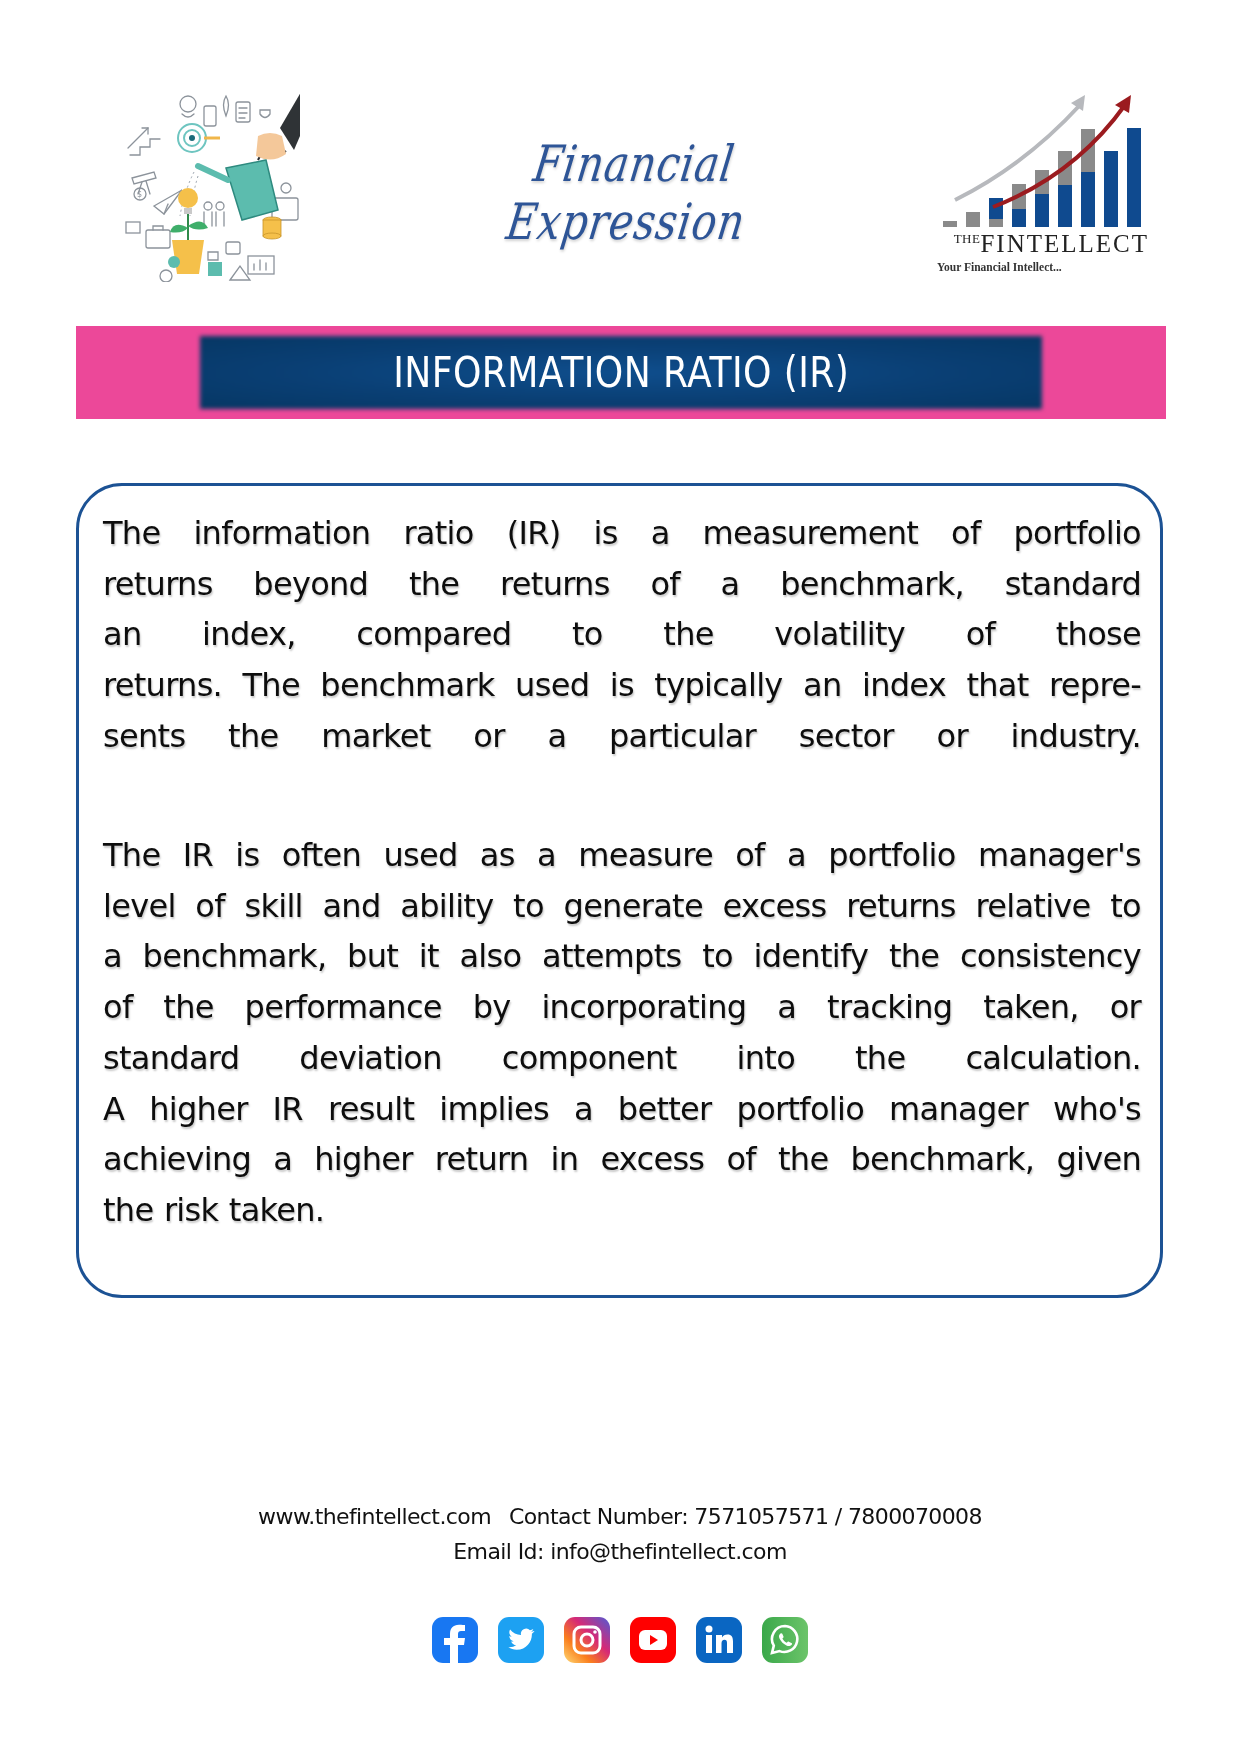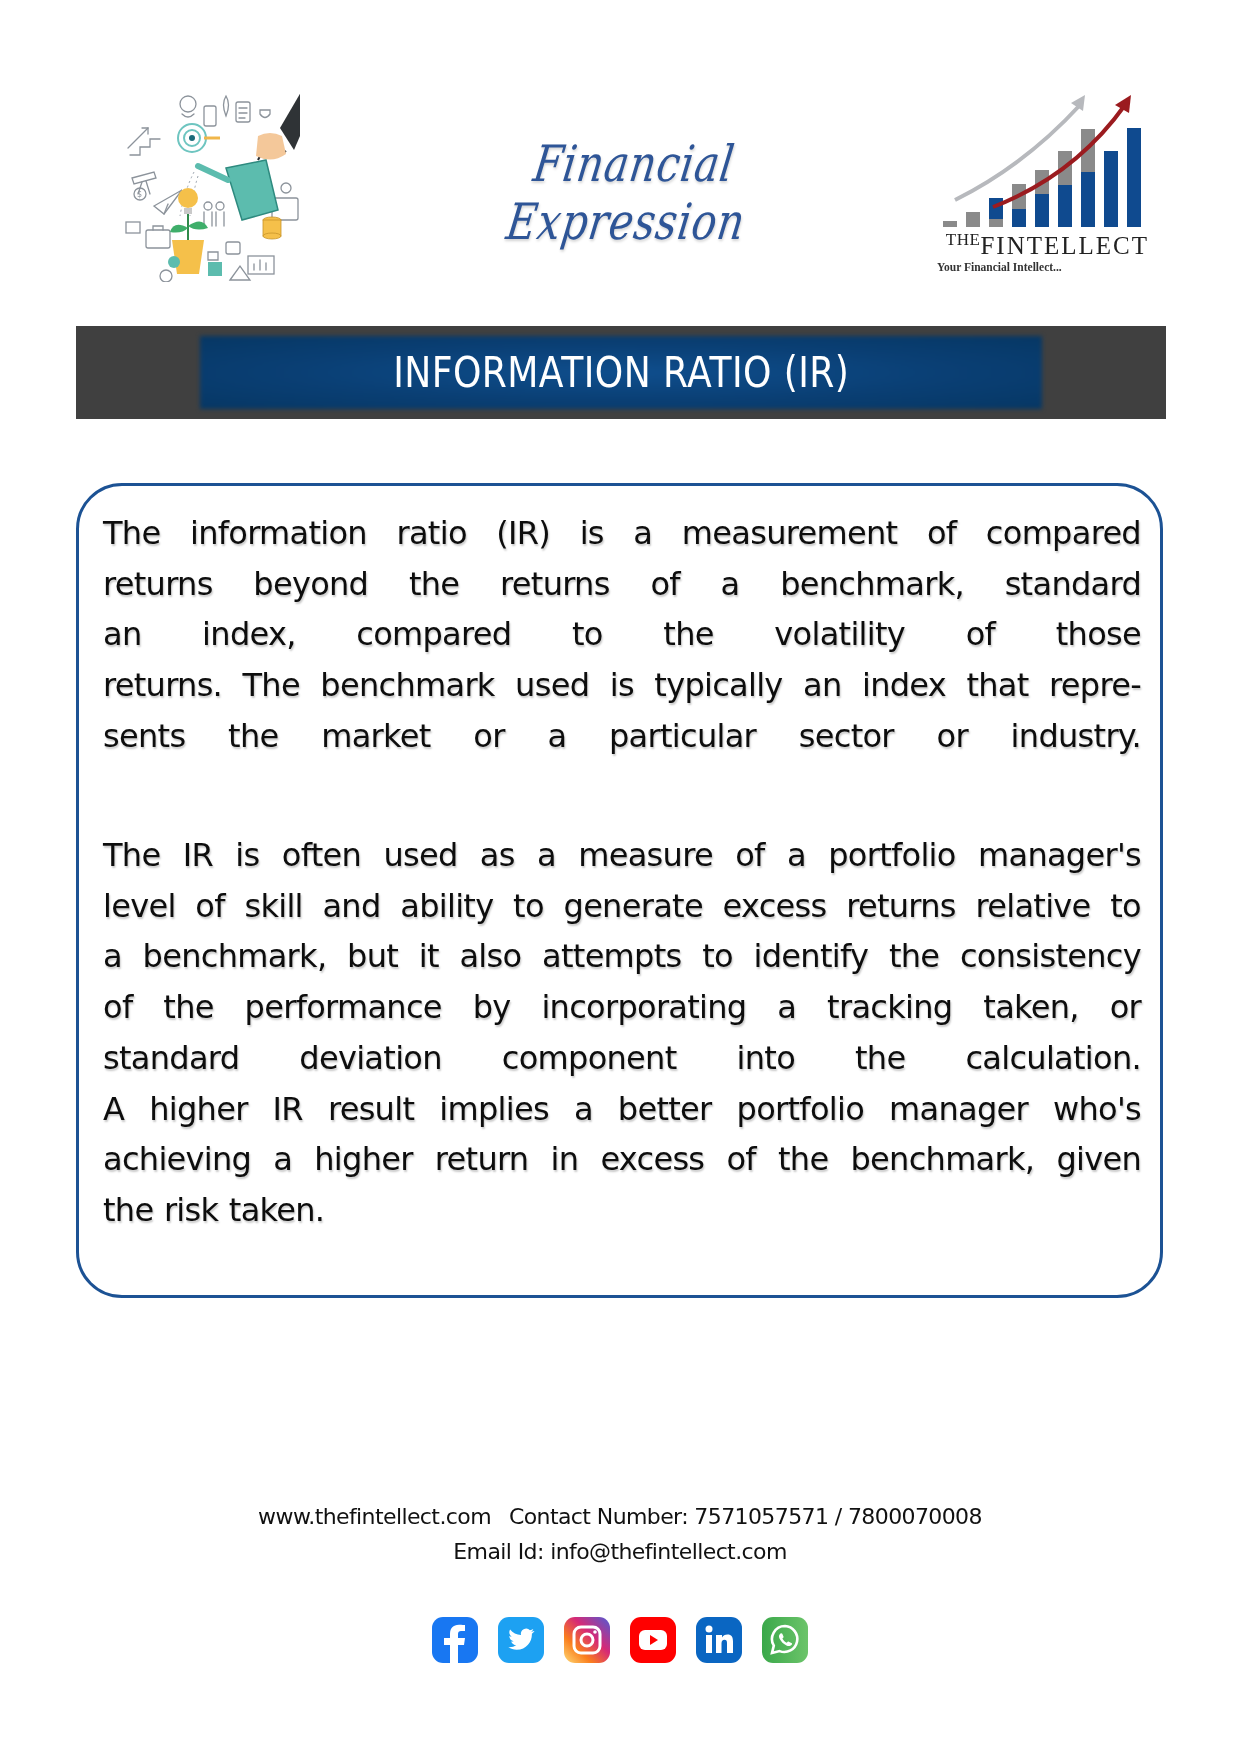--- a/index.html
+++ b/index.html
@@ -11,31 +11,31 @@
     position: absolute; left: 400px; top: 135px; width: 460px; text-align: center;
     font-family: "DejaVu Serif", serif; font-style: italic; font-size: 50px;
     color: #2e5597; letter-spacing: 1px; transform: skewX(-8deg) scaleX(0.82);
     text-shadow: 1px 2px 3px rgba(0,0,0,0.18);
   }
   .logo-right { position: absolute; left: 935px; top: 95px; width: 215px; height: 185px; }
   .logo-right .wordmark {
     position: absolute; left: 4px; top: 135px; width: 210px; text-align: right;
     font-family: "Liberation Serif", serif; color: #222; white-space: nowrap;
   }
-  .wordmark .the { font-size: 17px; vertical-align: 9px; letter-spacing: 0.5px; }
+  .wordmark .the { font-size: 13px; vertical-align: 9px; letter-spacing: 0.5px; }
   .wordmark .name { font-size: 25px; letter-spacing: 2px; }
   .logo-right .tagline {
     position: absolute; left: 2px; top: 166px; width: 212px; text-align: left;
     font-family: Liberation Serif, serif; font-size: 11.5px; font-weight: bold; color: #333;
   }
 
   
   .title-band {
     position: absolute; left: 76px; top: 326px; width: 1090px; height: 93px;
-    background: #404040;
+    background: #ec4899;
     display: flex; align-items: center; justify-content: center;
   }
   .title-band .glow {
     position: absolute; left: 124px; right: 124px; top: 10px; bottom: 10px;
     background: radial-gradient(ellipse at center, #0f4e8d 0%, #0a3f74 55%, #063764 100%);
     filter: blur(2px);
   }
   .title-band .title-text {
     position: relative; color: #ffffff; font-family: "DejaVu Sans", sans-serif;
     font-size: 42px; font-weight: normal; letter-spacing: 0.5px;
@@ -201,21 +201,21 @@
   <div class="tagline">Your Financial Intellect...</div>
 </div>
 
 <div class="title-band">
   <div class="glow"></div>
   <div class="title-text">INFORMATION RATIO (IR)</div>
 </div>
 
 <div class="content-box">
   <p class="p1">
-    <span class="line" style="display: block; white-space: nowrap;"><span style="white-space: nowrap; word-spacing: 1px;">The information ratio (IR) is a measurement of compared</span></span>
+    <span class="line" style="display: block; white-space: nowrap;"><span style="white-space: nowrap; word-spacing: 1px;">The information ratio (IR) is a measurement of portfolio</span></span>
     <span class="line" style="display: block; white-space: nowrap;"><span style="white-space: nowrap; word-spacing: 1px;">returns beyond the returns of a benchmark, standard</span></span>
     <span class="line" style="display: block; white-space: nowrap;"><span style="white-space: nowrap; word-spacing: 1px;">an index, compared to the volatility of those</span></span>
     <span class="line" style="display: block; white-space: nowrap;"><span style="white-space: nowrap; word-spacing: 1px;">returns. The  benchmark used is typically an index that repre-</span></span>
     <span class="line" style="display: block; white-space: nowrap;"><span style="white-space: nowrap; word-spacing: 1px;">sents the  market or a particular sector or industry.</span></span>
   </p>
   <p class="p2">
     <span class="line" style="display: block; white-space: nowrap;"><span style="white-space: nowrap; word-spacing: 1px;">The IR is often used as a measure of a portfolio manager's</span></span>
     <span class="line" style="display: block; white-space: nowrap;"><span style="white-space: nowrap; word-spacing: 1px;">level of skill and ability to generate excess returns relative to</span></span>
     <span class="line" style="display: block; white-space: nowrap;"><span style="white-space: nowrap; word-spacing: 1px;">a benchmark, but it also attempts to identify the consistency</span></span>
     <span class="line" style="display: block; white-space: nowrap;"><span style="white-space: nowrap; word-spacing: 1px;">of the performance by incorporating a tracking taken, or</span></span>

